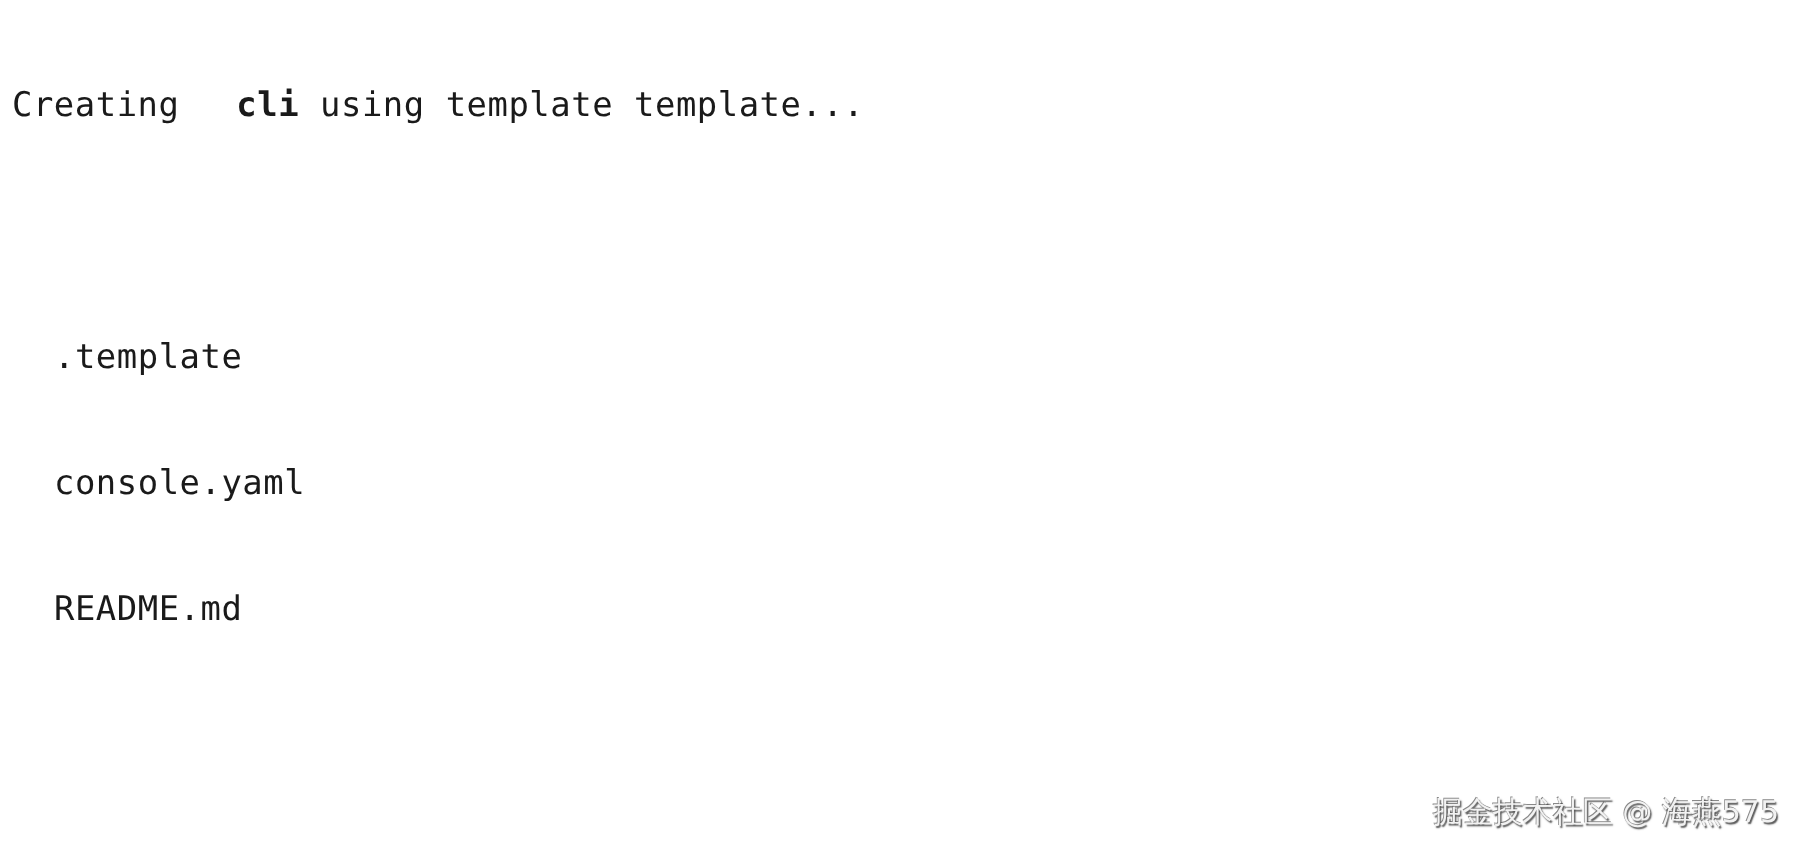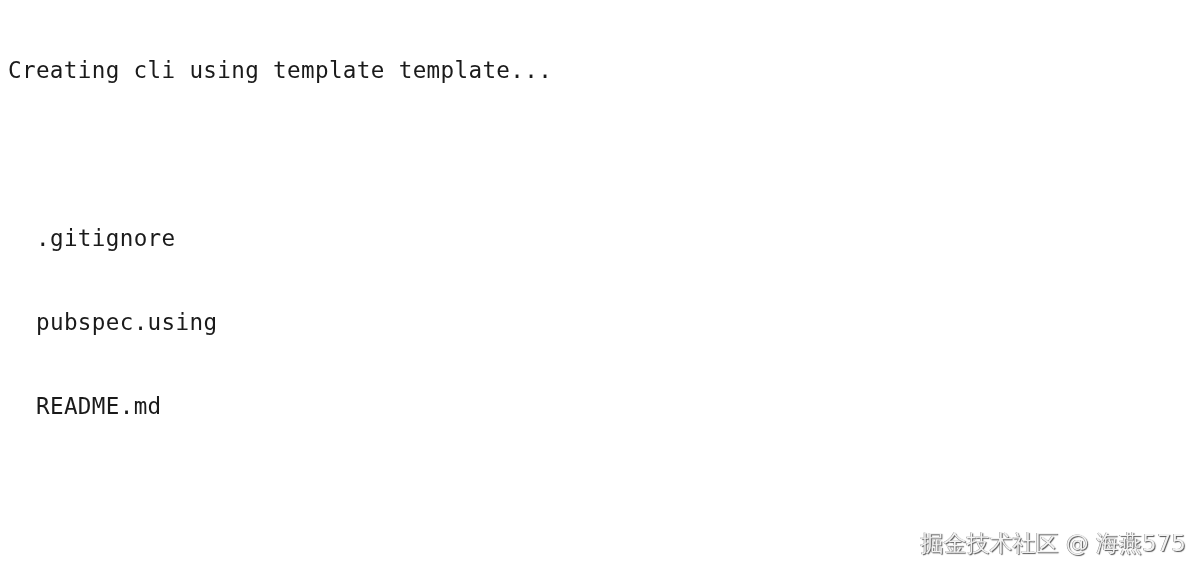--- a/index.html
+++ b/index.html
@@ -5,37 +5,37 @@
   html, body { margin:0; padding:0; background:#ffffff; }
   body { width:1204px; height:576px; overflow:hidden; position:relative; }
   .term {
     position:absolute; left:8px; top:0px;
     font-family:"DejaVu Sans Mono","Liberation Mono",monospace;
     font-size:22.6px; line-height:28px; color:#1a1a1a;
     white-space:pre; letter-spacing:0.35px;
   }
   .line { height:28px; }
   .indent { padding-left:28px; }
-  b { font-weight:normal; }
+  b { font-weight:bold;margin-left:24px; }
   .watermark {
     position:absolute; right:18px; top:528px;
     font-family:"DejaVu Sans","Liberation Sans",sans-serif;
-    font-size:23px; color:#f2f2f2;
+    font-size:20px; color:#f2f2f2;
     text-shadow: 1px 1px 1px #555, -0.5px -0.5px 0 #888;
     white-space:nowrap;
   }
 </style>
 </head>
 <body>
 
 <div class="term">
   <div class="line"><span>Creating </span><b>cli</b><span> using template template...</span></div>
   <div class="line"></div>
-  <div class="line indent">.gitignore</div>
-  <div class="line indent">pubspec.using</div>
+  <div class="line indent">.template</div>
+  <div class="line indent">console.yaml</div>
   <div class="line indent">README.md</div>
   
   
   
   
   
   
   
   
   

